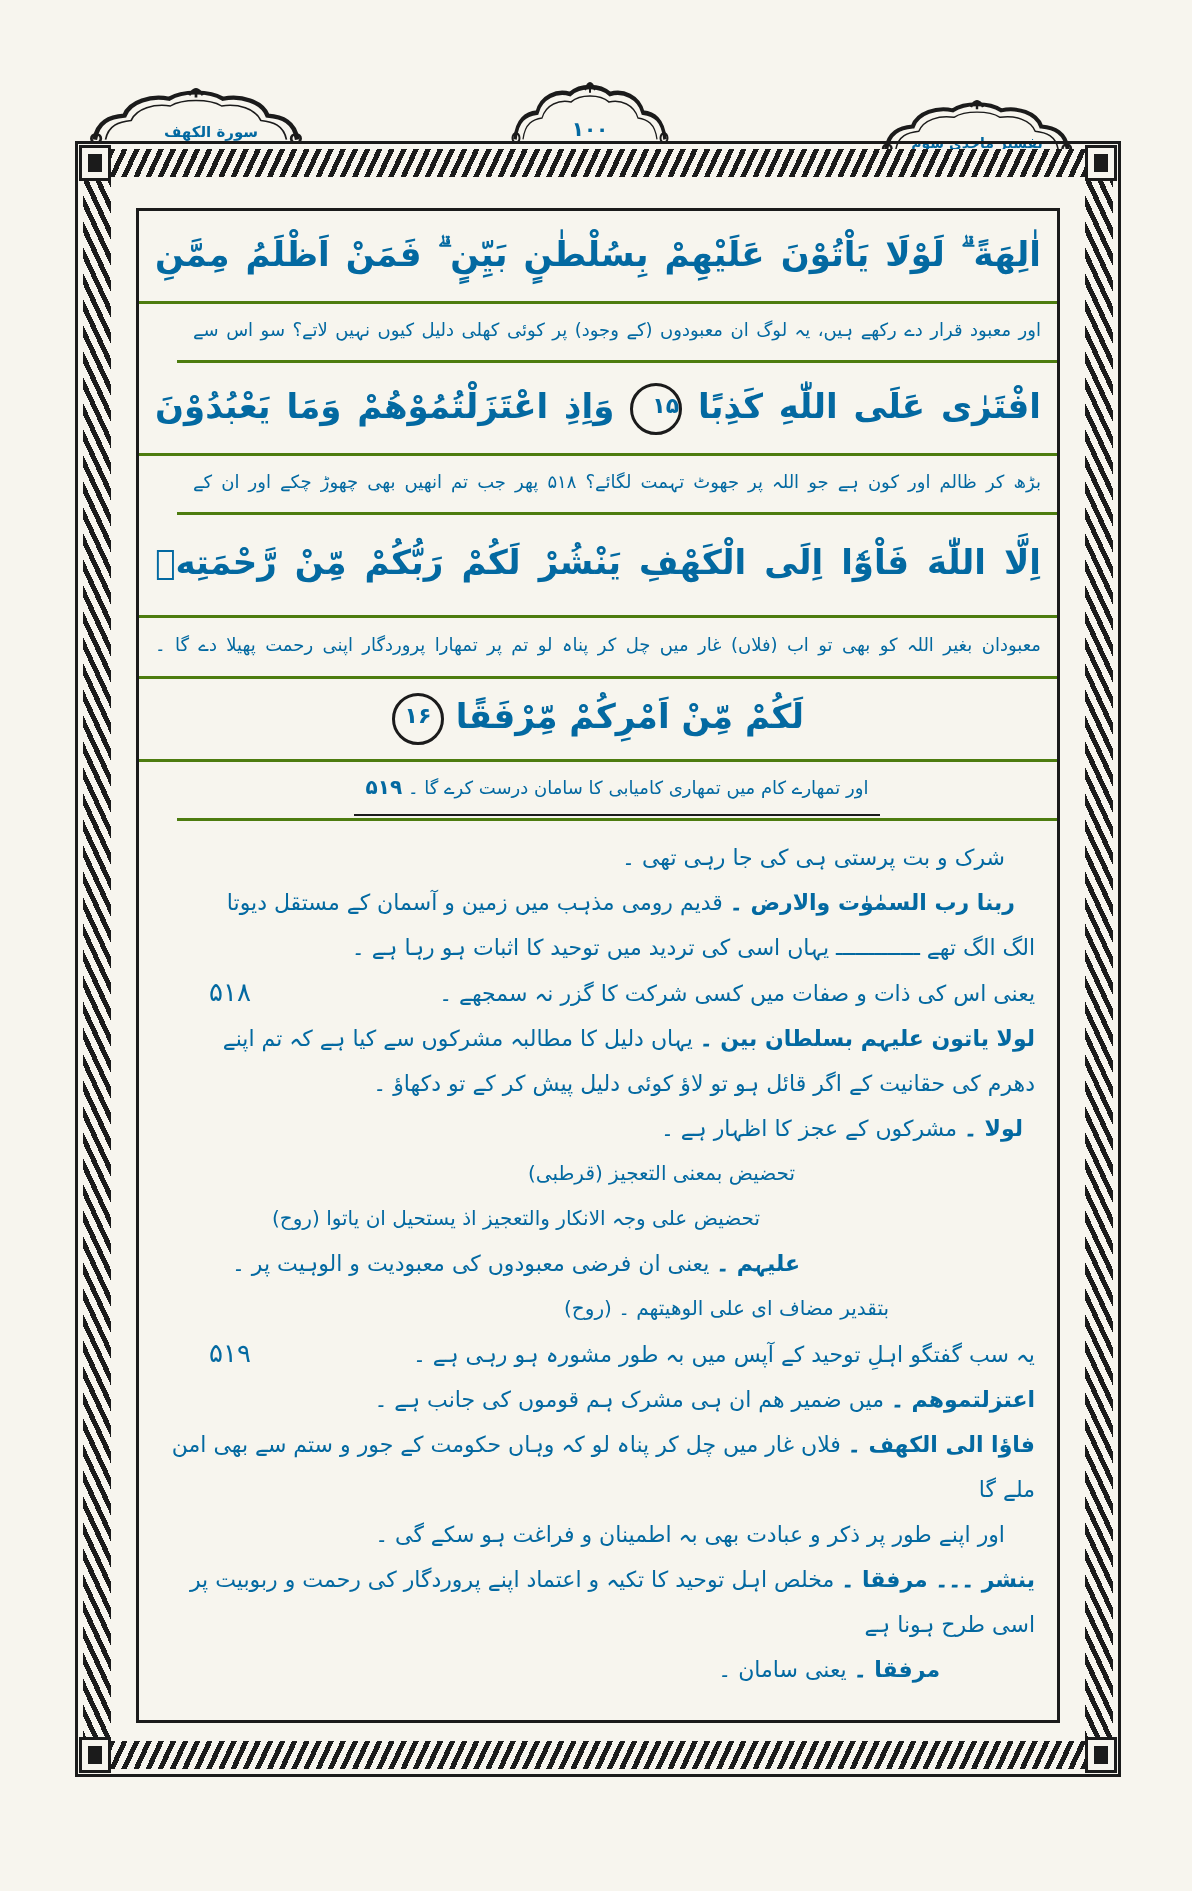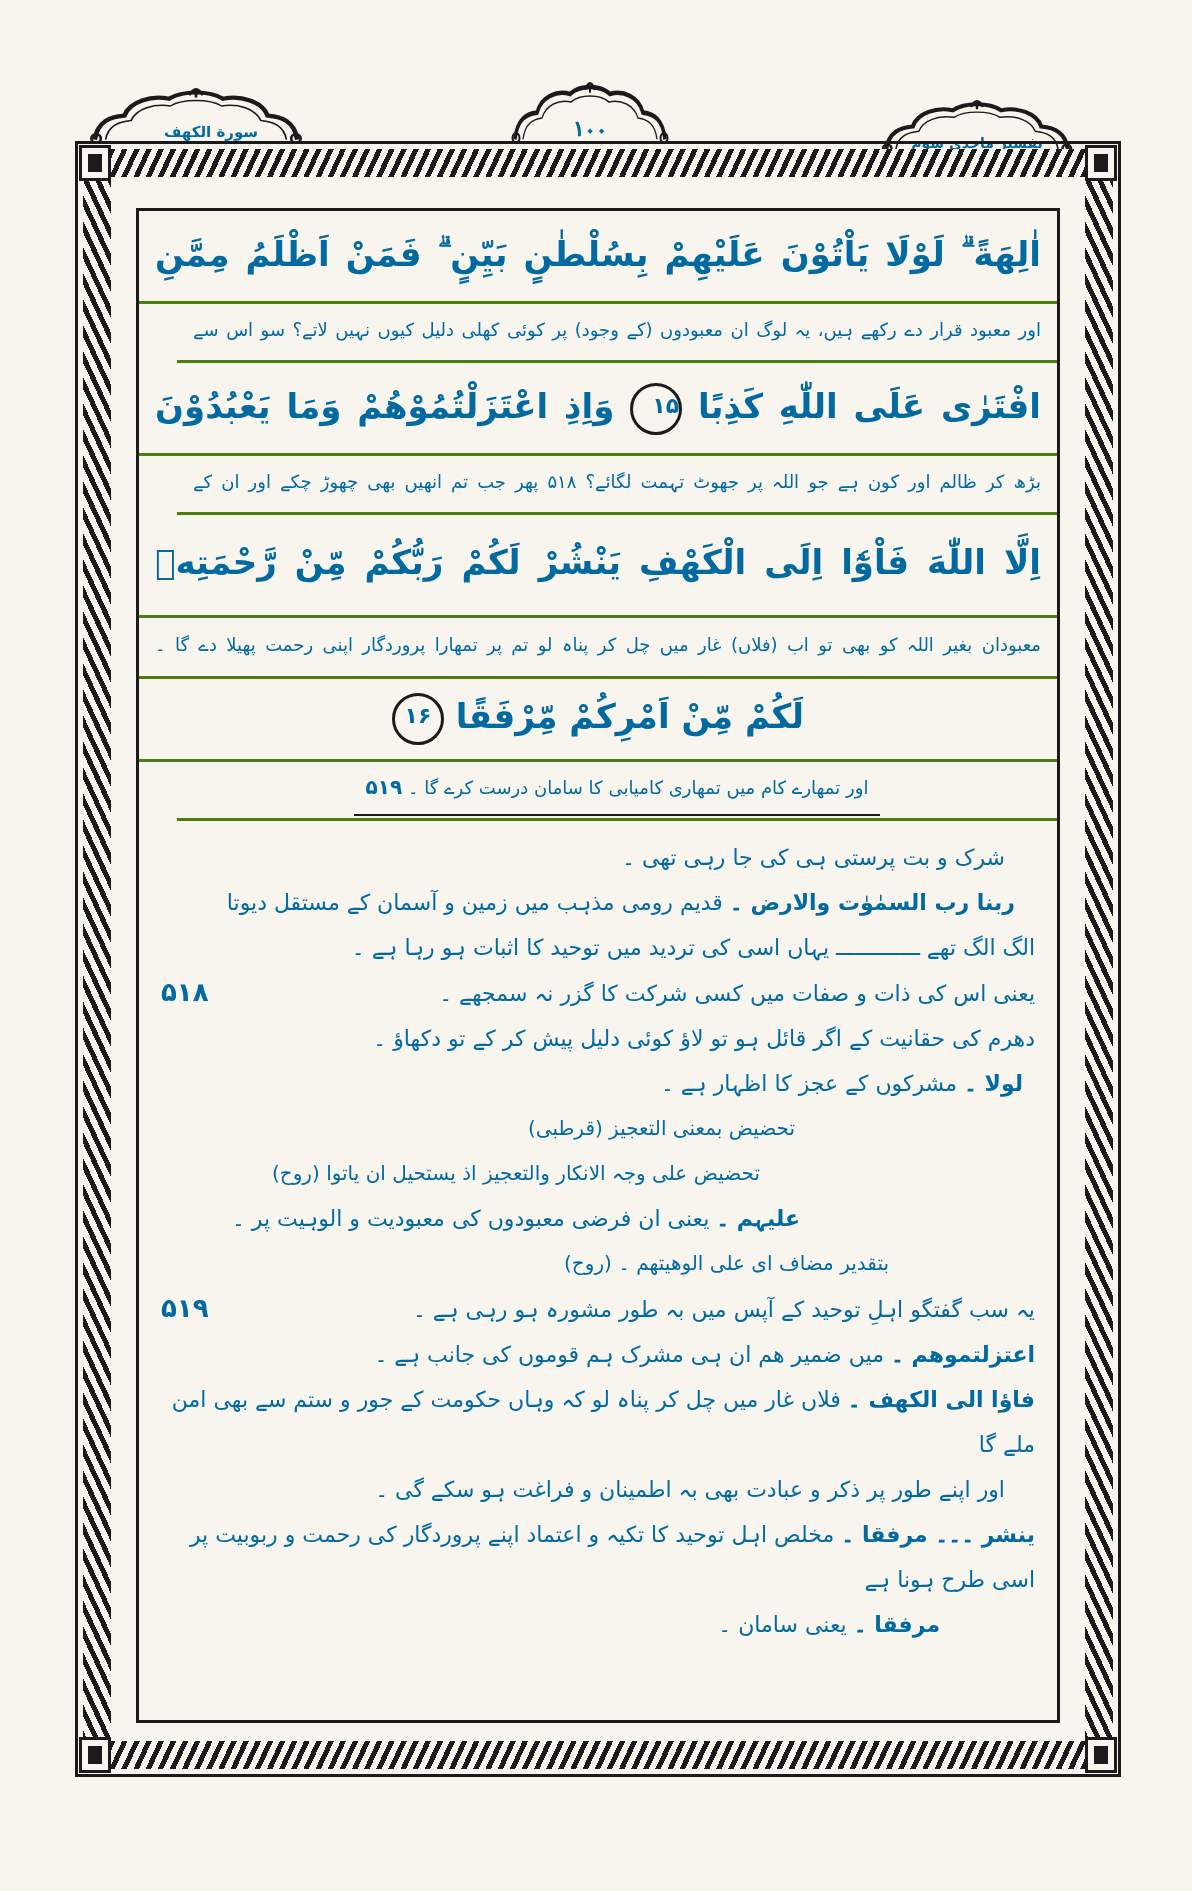--- a/index.html
+++ b/index.html
@@ -10,21 +10,21 @@
   }
   
   .cartouche { position:absolute; }
   .cartouche svg { position:absolute; left:0; top:0; width:100%; height:100%; }
   .cartouche .ct {
     position:absolute; left:0; right:0; bottom:1px; text-align:center;
     font-weight:bold; direction:rtl; white-space:nowrap;
   }
   .cart-left   { left:88px;  top:88px;  width:216px; height:54px; }
   .cart-left .ct   { font-size:15px; padding-left:30px; }
-  .cart-center { left:510px; top:82px;  width:160px; height:60px;font-family:Liberation Serif, serif; }
+  .cart-center { left:510px; top:82px;  width:160px; height:60px; }
   .cart-center .ct { font-size:20px; letter-spacing:2px; }
   .cart-right  { left:880px; top:100px;  width:194px; height:52px; }
   .cart-right .ct  { font-size:14px; }
   
   .outer-frame {
     position:absolute; left:75px; top:141px; width:1040px; height:1630px;
     border:3px solid #1b1b1b;
   }
   .braid { position:absolute; }
   .braid.b-top    { left:32px; right:32px; top:5px;    height:28px;
@@ -60,21 +60,21 @@
     display:inline-block; width:46px; height:46px; line-height:40px;
     border:3px solid #1b1b1b; border-radius:50%; text-align:center;
     font-size:22px; font-weight:bold; vertical-align:middle; background:#f7f5ee;
   }
   .uline { display:inline-block; border-bottom:2.5px solid #1b1b1b; padding:0 12px 3px; line-height:46px; }
   .marker-sm { font-weight:bold; font-size:20px; }
   
   .commentary { padding:14px 22px 0; font-size:22px; line-height:45px; text-align:right; }
   .cpara { margin:0; }
   .lead  { font-weight:bold; }
-  .fnum  { font-weight:bold; font-size:26px; }
+  .fnum  { font-weight:normal; font-size:26px;margin-left:48px; }
   .fnline { display:flex; justify-content:space-between; align-items:baseline; }
   .sm    { font-size:20px; }
   .pr12  { padding-right:12px; }
   .pr20  { padding-right:20px; }
   .pr30  { padding-right:30px; }
   .pr95  { padding-right:95px; }
   .pr146 { padding-right:146px; }
   .pr235 { padding-right:235px; }
   .pr240 { padding-right:240px; }
   .pr275 { padding-right:275px; }
@@ -164,20 +164,24 @@
         <div class="cpara pr30">شرک و بت پرستی ہی کی جا رہی تھی ۔</div>
         <div class="cpara pr20">
           <span class="lead">ربنا رب السمٰوٰت والارض ۔</span>
           <span>قدیم رومی مذہب میں زمین و آسمان کے مستقل دیوتا</span>
         </div>
         <div class="cpara">الگ الگ تھے ـــــــــــــ یہاں اسی کی تردید میں توحید کا اثبات ہو رہا ہے ۔</div>
         <div class="cpara fnline">
           <span>یعنی اس کی ذات و صفات میں کسی شرکت کا گزر نہ سمجھے ۔</span>
           <span class="fnum">۵۱۸</span>
         </div>
+        <div class="cpara">
+          <span class="lead">لولا یاتون علیہم بسلطان بین ۔</span>
+          <span>یہاں دلیل کا مطالبہ مشرکوں سے کیا ہے کہ تم اپنے</span>
+        </div>
         <div class="cpara">دھرم کی حقانیت کے اگر قائل ہو تو لاؤ کوئی دلیل پیش کر کے تو دکھاؤ ۔</div>
         <div class="cpara pr12">
           <span class="lead">لولا ۔</span>
           <span>مشرکوں کے عجز کا اظہار ہے ۔</span>
         </div>
         <div class="cpara pr240 sm">تحضیض بمعنی التعجیز (قرطبی)</div>
         <div class="cpara pr275 sm">تحضیض علی وجہ الانکار والتعجیز اذ یستحیل ان یاتوا (روح)</div>
         <div class="cpara pr235">
           <span class="lead">علیہم ۔</span>
           <span>یعنی ان فرضی معبودوں کی معبودیت و الوہیت پر ۔</span>

